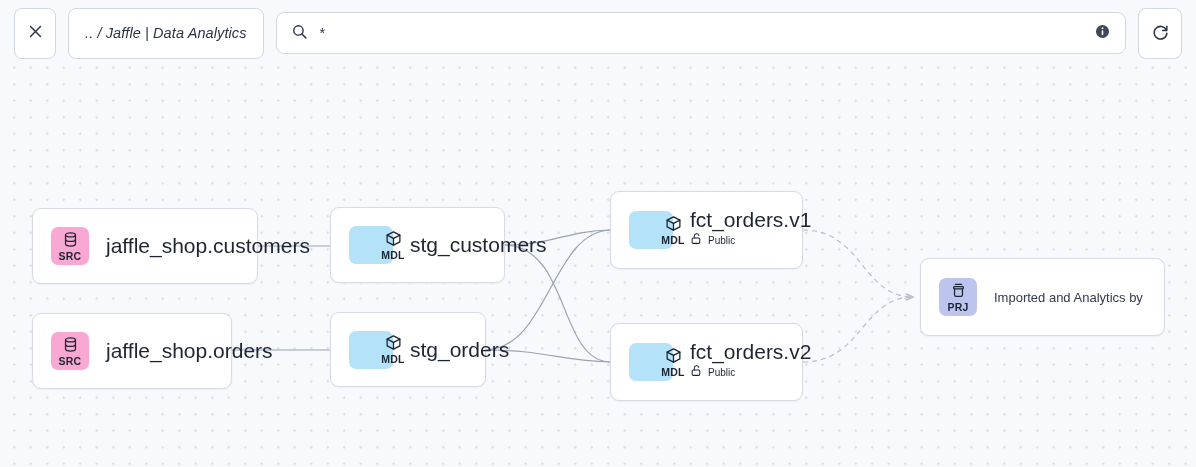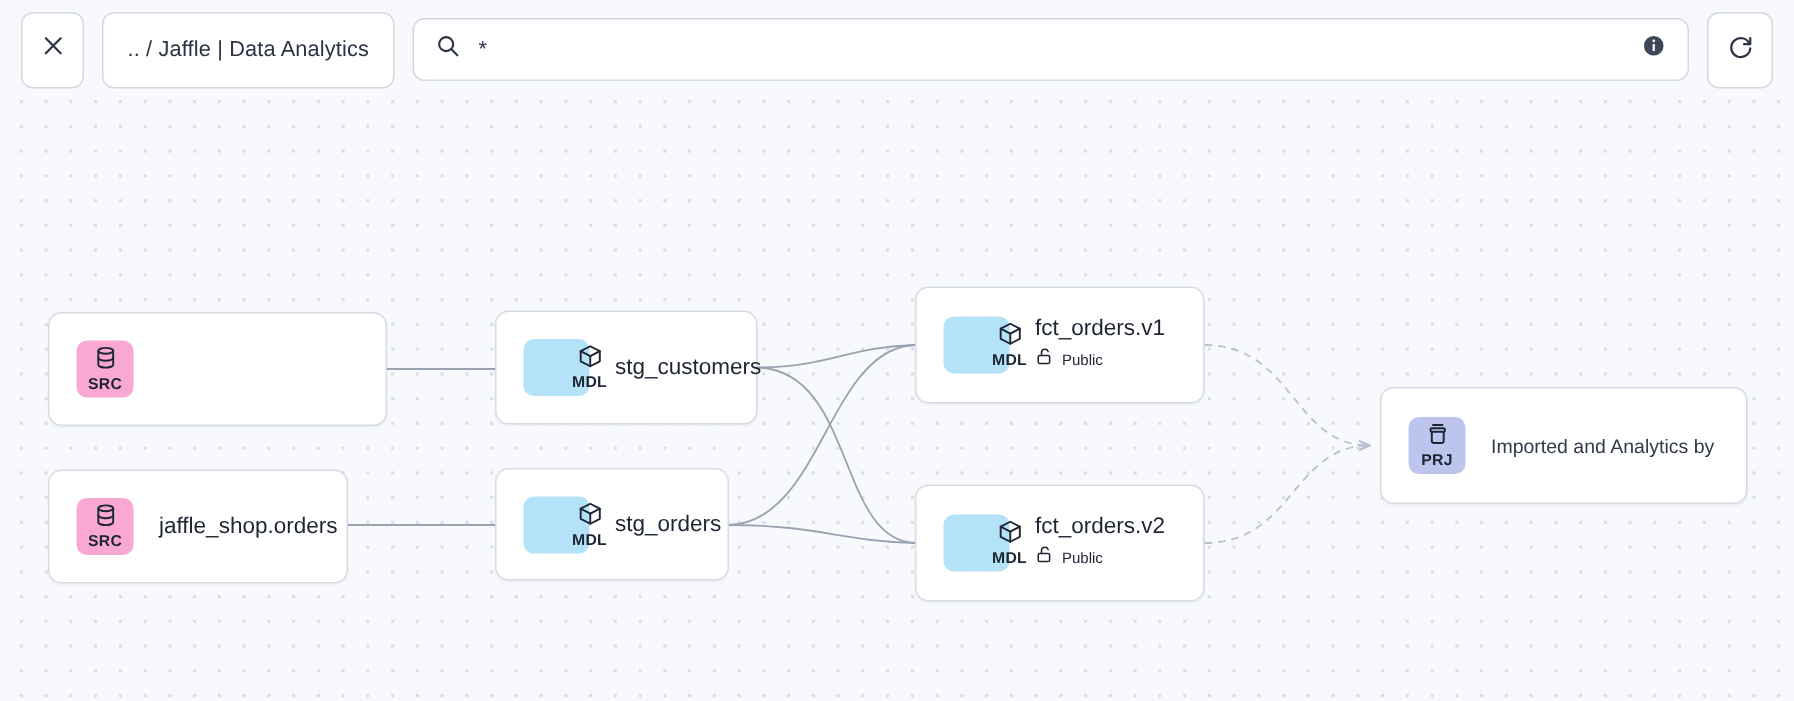--- a/index.html
+++ b/index.html
@@ -50,20 +50,21 @@
     height: 51px;
     background: #ffffff;
     border: 1px solid #d3d9e2;
     border-radius: 8px;
     display: flex;
     align-items: center;
     justify-content: center;
     color: #2b3445;
     cursor: pointer;
     flex: 0 0 auto;
+    font-style: italic;
   }
 
   #close-btn { width: 42px; }
 
   #breadcrumb-btn {
     padding: 0 16px;
     font-size: 14.5px;
     color: #2b3445;
     white-space: nowrap;
     letter-spacing: .1px;
@@ -135,21 +136,21 @@
     line-height: 11px;
   }
 
   .icon-src { background: #f9a8d4; }
   .icon-mdl { background: #b4e2f8; padding-left: 44px; }
   .icon-prj { background: #bdc5ef; }
 
   .node-body { display: flex; flex-direction: column; justify-content: center; gap: 2px; min-width: 0; }
 
   .node-title {
-    font-size: 15px;
+    font-size: 21px;
     color: #1d2533;
     white-space: nowrap;
     line-height: 20px;
   }
 
   .node-sub {
     display: flex;
     align-items: center;
     gap: 5px;
     font-size: 10px;
@@ -224,20 +225,23 @@
   <div class="node" id="node-src-customers">
     <div class="node-icon icon-src">
       <span class="glyph">
         <svg width="17" height="17" viewBox="0 0 24 24" fill="none" stroke="#1d2533" stroke-width="1.8" stroke-linecap="round" stroke-linejoin="round">
           <ellipse cx="12" cy="5.5" rx="7" ry="2.8"></ellipse>
           <path d="M5 5.5v13c0 1.5 3.1 2.8 7 2.8s7-1.3 7-2.8v-13"></path>
           <path d="M5 12c0 1.5 3.1 2.8 7 2.8s7-1.3 7-2.8"></path>
         </svg>
       </span>
       <span class="tag">SRC</span>
+    </div>
+    <div class="node-body">
+      <div class="node-title">jaffle_shop.customers</div>
     </div>
   </div>
 
   <div class="node" id="node-src-orders">
     <div class="node-icon icon-src">
       <span class="glyph">
         <svg width="17" height="17" viewBox="0 0 24 24" fill="none" stroke="#1d2533" stroke-width="1.8" stroke-linecap="round" stroke-linejoin="round">
           <ellipse cx="12" cy="5.5" rx="7" ry="2.8"></ellipse>
           <path d="M5 5.5v13c0 1.5 3.1 2.8 7 2.8s7-1.3 7-2.8v-13"></path>
           <path d="M5 12c0 1.5 3.1 2.8 7 2.8s7-1.3 7-2.8"></path>

